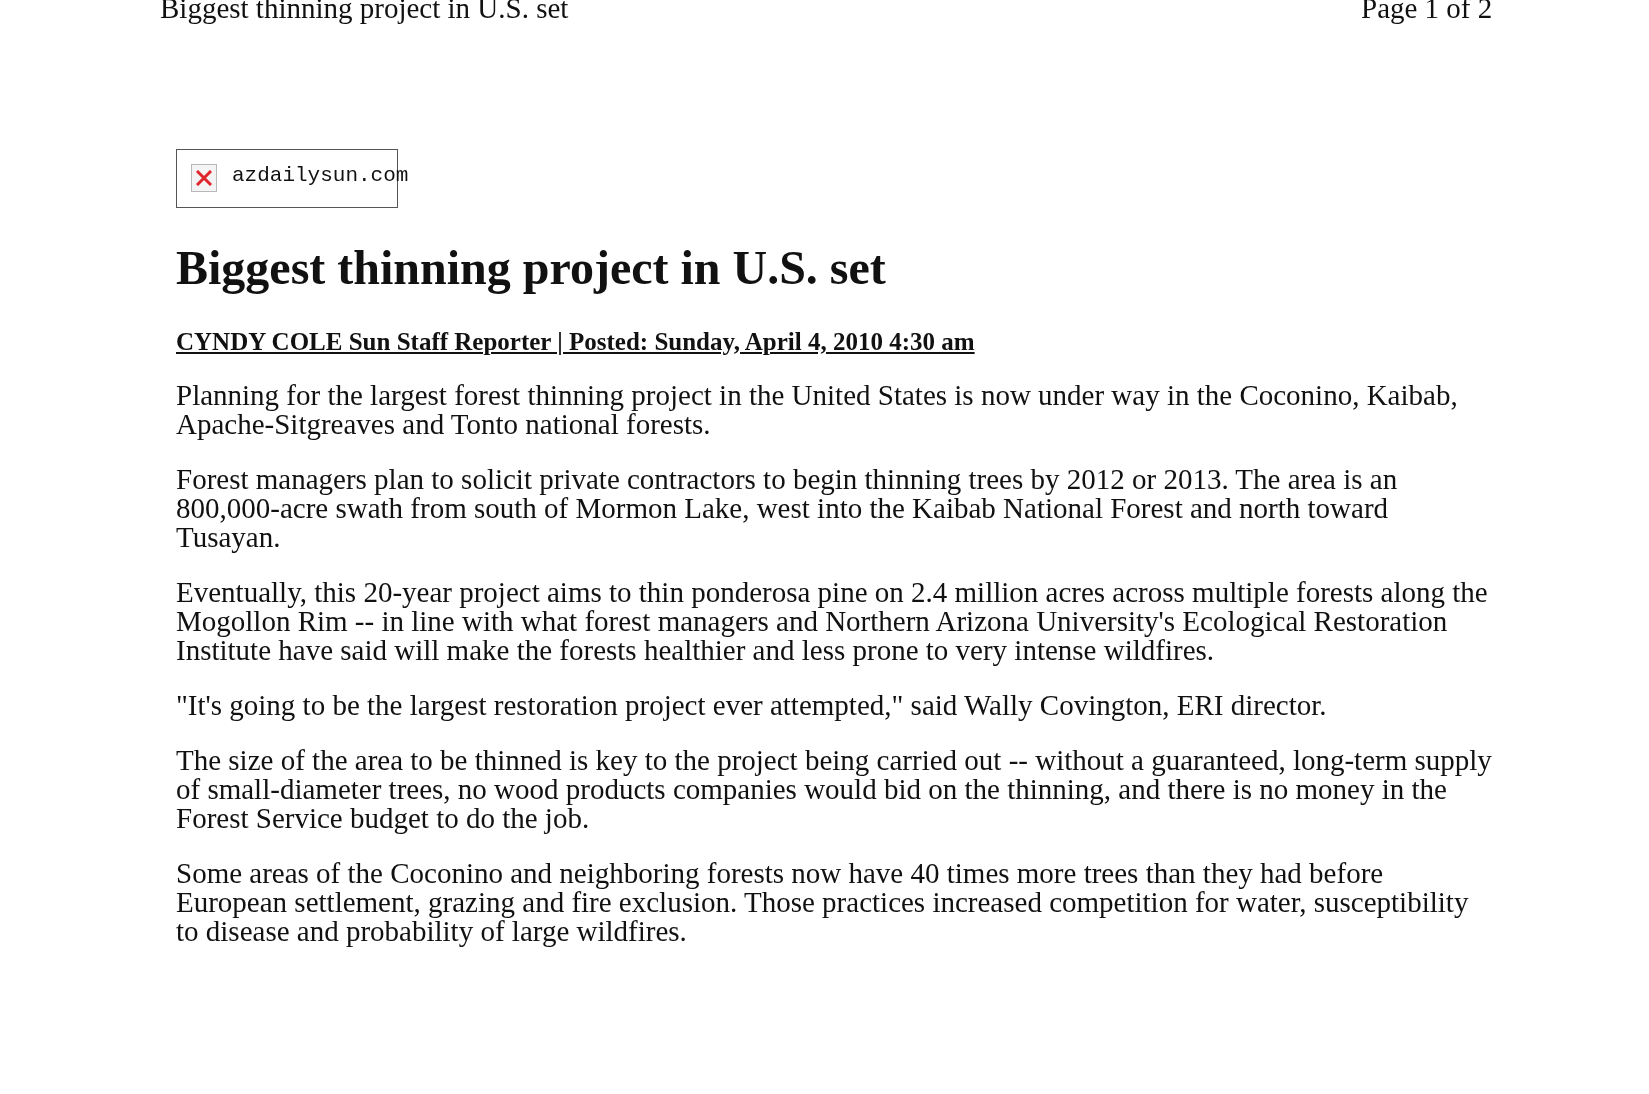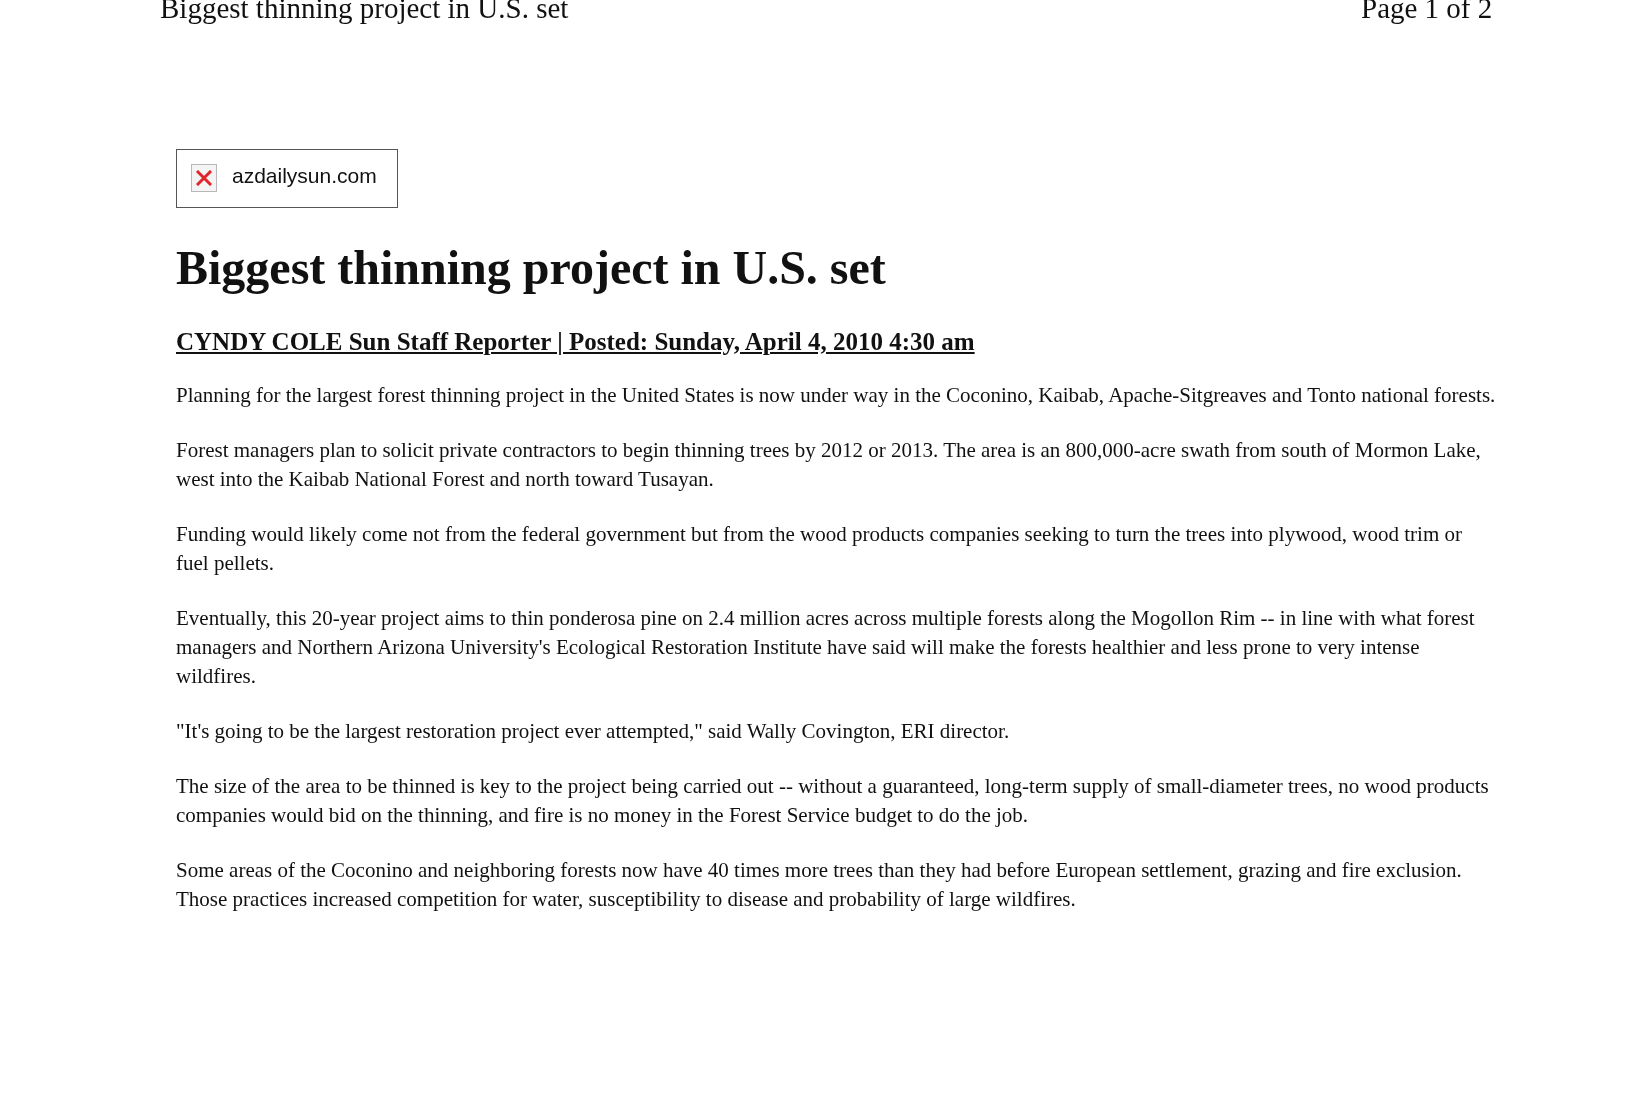--- a/index.html
+++ b/index.html
@@ -53,21 +53,21 @@
     }
     .broken-img-icon svg {
       position: absolute;
       left: 4px;
       top: 5px;
     }
     .logo-alt {
       position: absolute;
       left: 55px;
       top: 14px;
-      font-family: Liberation Sans, sans-serif;
+      font-family: Liberation Mono, monospace;
       font-size: 21px;
       line-height: 24px;
       color: #111111;
       white-space: nowrap;
       text-align: center;
     }
     .headline {
       position: absolute;
       left: 176px;
       top: 240px;
@@ -89,21 +89,21 @@
       text-decoration: underline;
     }
     .article-body {
       position: absolute;
       left: 176px;
       top: 381px;
       width: 1320px;
     }
     .article-body p {
       margin: 0 0 26px 0;
-      font-size: 21px;
+      font-size: 29px;
       line-height: 29px;
     }
   </style>
 </head>
 <body>
 
 <div class="print-header-title">Biggest thinning project in U.S. set</div>
 <div class="print-header-page">Page 1 of 2</div>
 
 <div class="logo-box">
@@ -115,18 +115,17 @@
   <span class="logo-alt">azdailysun.com</span>
 </div>
 
 <h1 class="headline">Biggest thinning project in U.S. set</h1>
 
 <div class="byline">CYNDY COLE Sun Staff Reporter | Posted: Sunday, April 4, 2010 4:30 am</div>
 
 <div class="article-body">
   <p>Planning for the largest forest thinning project in the United States is now under way in the Coconino, Kaibab, Apache-Sitgreaves and Tonto national forests.</p>
   <p>Forest managers plan to solicit private contractors to begin thinning trees by 2012 or 2013. The area is an 800,000-acre swath from south of Mormon Lake, west into the Kaibab National Forest and north toward Tusayan.</p>
-  <p>Funding would likely come not from the federal government but from the wood products companies seeking to turn the trees into plywood, wood trim or fuel pellets.</p>
   <p>Eventually, this 20-year project aims to thin ponderosa pine on 2.4 million acres across multiple forests along the Mogollon Rim -- in line with what forest managers and Northern Arizona University's Ecological Restoration Institute have said will make the forests healthier and less prone to very intense wildfires.</p>
   <p>"It's going to be the largest restoration project ever attempted," said Wally Covington, ERI director.</p>
-  <p>The size of the area to be thinned is key to the project being carried out -- without a guaranteed, long-term supply of small-diameter trees, no wood products companies would bid on the thinning, and fire is no money in the Forest Service budget to do the job.</p>
+  <p>The size of the area to be thinned is key to the project being carried out -- without a guaranteed, long-term supply of small-diameter trees, no wood products companies would bid on the thinning, and there is no money in the Forest Service budget to do the job.</p>
   <p>Some areas of the Coconino and neighboring forests now have 40 times more trees than they had before European settlement, grazing and fire exclusion. Those practices increased competition for water, susceptibility to disease and probability of large wildfires.</p>
 </div>
 
 </body></html>

